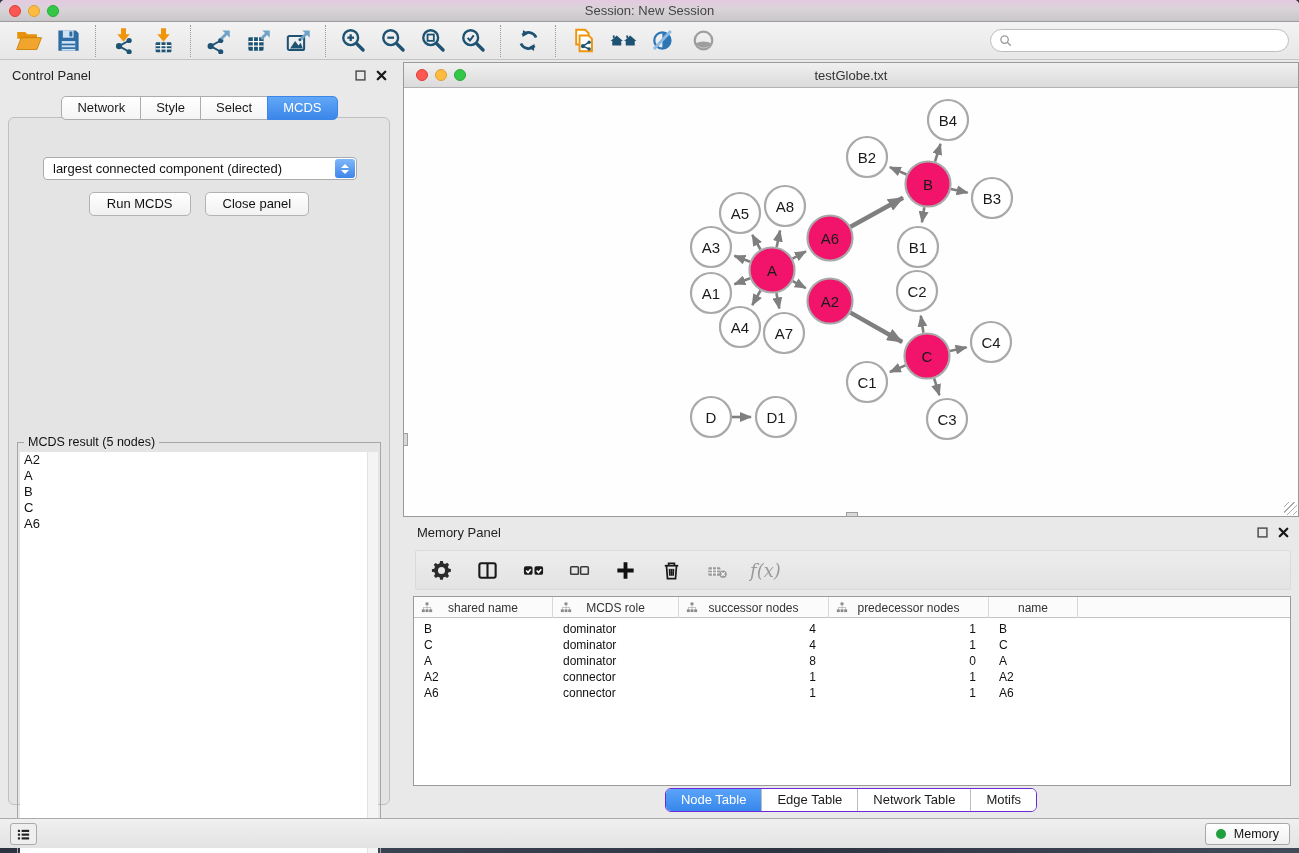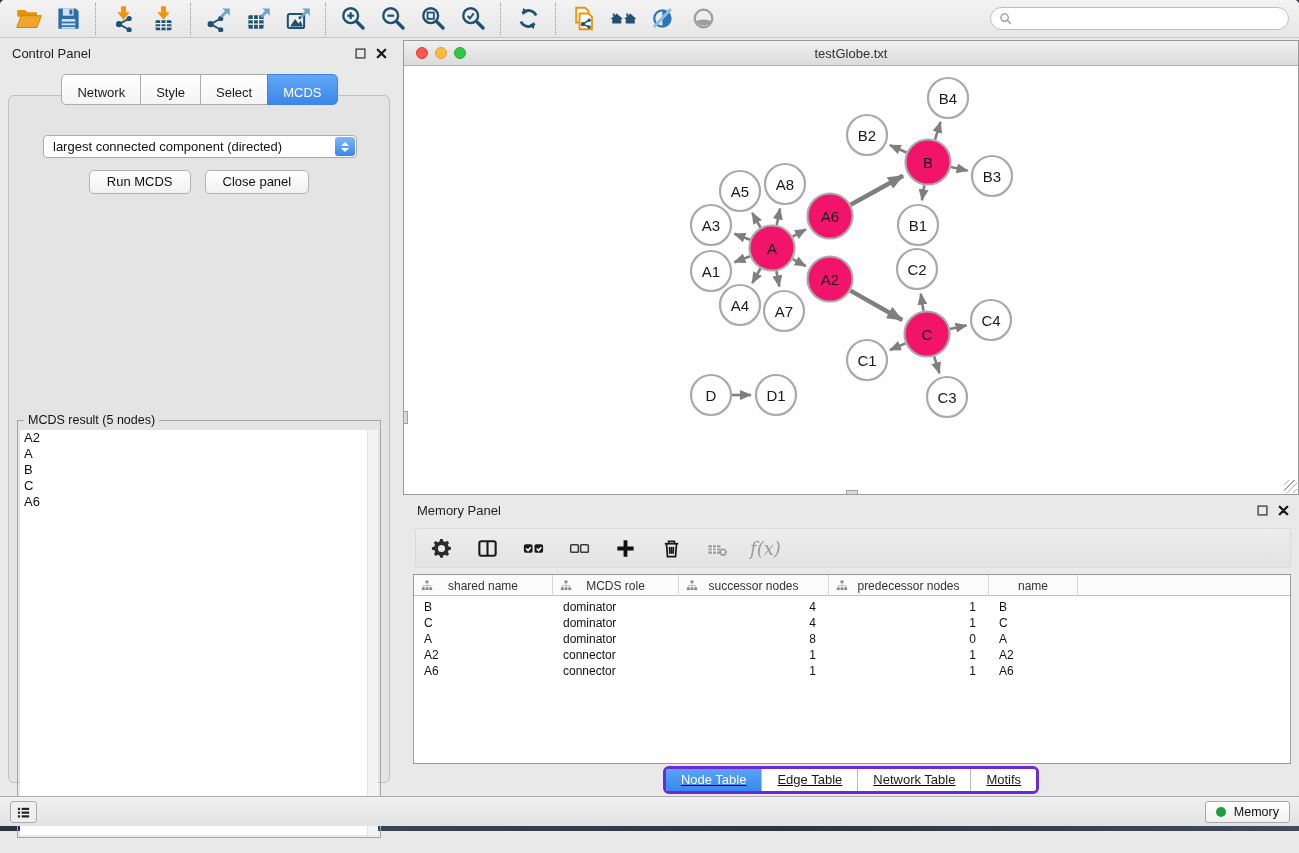--- a/index.html
+++ b/index.html
@@ -27,21 +27,21 @@
   
   .workspace{position:relative;height:758px;background:#E9E9E9;}
 
   
   .cpanel{position:absolute;left:0;top:0;width:399px;height:758px;}
   .cp-title{position:absolute;left:12px;top:8px;font-size:13px;color:#222;}
   .win-btns{position:absolute;right:12px;top:9px;display:flex;gap:9px;align-items:center;}
   .win-btn{width:12px;height:12px;border:none;background:transparent;padding:0;display:flex;align-items:center;justify-content:center;}
   .win-btn svg{width:11px;height:11px;}
   .cp-tabs{position:absolute;left:0;top:36px;width:100%;display:flex;justify-content:center;z-index:2;}
-  .cp-tab{font-size:13px;color:#1A1A1A;background:linear-gradient(#FFF,#F4F4F4);border:1px solid #ACACAC;padding:10px 15px 4px;margin-left:-1px;cursor:default;}
+  .cp-tab{font-size:13px;color:#1A1A1A;background:linear-gradient(#FFF,#F4F4F4);border:1px solid #ACACAC;padding:3px 15px 4px;margin-left:-1px;cursor:default;}
   .cp-tab:first-child{border-radius:5px 0 0 5px;margin-left:0;}
   .cp-tab:last-child{border-radius:0 5px 5px 0;}
   .cp-tab.active{background:linear-gradient(#62A8F8,#3B86E8);border-color:#3B86E8;color:#fff;}
   .cp-body{position:absolute;left:8px;top:57px;width:382px;height:688px;background:#E4E4E4;border:1px solid #BFBFBF;border-radius:6px;}
   .opt-label{text-align:center;margin-top:16px;font-size:13px;color:#1A1A1A;}
   .dropdown{position:absolute;left:34px;top:39px;width:314px;height:23px;background:#fff;border:1px solid #ABABAB;border-radius:4px;font-size:13px;color:#111;line-height:21px;padding-left:9px;cursor:default;}
   .dd-step{position:absolute;right:1px;top:1px;bottom:1px;width:20px;border-radius:3px;background:linear-gradient(#7FB8F9,#3C85E9);display:flex;flex-direction:column;align-items:center;justify-content:center;gap:2px;}
   .dd-step i{width:0;height:0;border-left:4px solid transparent;border-right:4px solid transparent;display:block;}
   .dd-step i.up{border-bottom:4px solid #fff;}
   .dd-step i.down{border-top:4px solid #fff;}
@@ -72,38 +72,46 @@
   .tp-tool svg{width:23px;height:23px;}
   .fx{font-family:"DejaVu Serif",serif;font-style:italic;font-size:18px;color:#9A9A9A;}
   .tp-table{position:absolute;left:10px;top:79px;width:878px;height:190px;background:#fff;border:1px solid #9A9A9A;overflow:hidden;}
   .thead{position:relative;height:21px;background:#FBFBFB;border-bottom:1px solid #C2C2C2;}
   .th{position:absolute;top:0;height:21px;border-right:1px solid #D8D8D8;font-size:12px;color:#333;display:flex;align-items:center;justify-content:center;text-align:center;}
   .th .hicon{position:absolute;left:7px;top:5px;width:12px;height:11px;}
   .tbody{position:relative;margin-top:3px;}
   .tr{position:relative;height:16px;}
   .td{position:absolute;top:0;height:16px;font-size:12px;color:#111;line-height:16px;}
   .tp-tabs{position:absolute;left:0;top:271px;width:100%;display:flex;justify-content:center;}
-  .seg{display:inline-flex;border:3px solid #6d28d9;border-radius:6px;overflow:hidden;background:#fff;text-decoration:underline;}
+  .seg{display:inline-flex;border:1px solid #6d28d9;border-radius:6px;overflow:hidden;background:#fff;}
   .seg-tab{font-size:13px;color:#1A1A1A;background:#fff;border:none;border-left:1px solid #BDBDBD;padding:3px 15px 4px;}
   .seg-tab:first-child{border-left:none;}
   .seg-tab.active{background:linear-gradient(#5AA3F7,#3787EC);color:#fff;}
 
   
   .statusbar{position:relative;height:30px;background:linear-gradient(#F0F0F0,#E3E3E3);border-top:1px solid #ABABAB;}
   .sb-list-btn{position:absolute;left:10px;top:4px;width:27px;height:22px;border:1px solid #ABABAB;border-radius:3px;background:#EFEFEF;display:flex;align-items:center;justify-content:center;padding:0;}
   .sb-list-btn svg{width:15px;height:15px;}
   .memory-btn{position:absolute;right:9px;top:4px;height:22px;border:1px solid #A8A8A8;border-radius:3px;background:linear-gradient(#FFF,#F0F0F0);display:flex;align-items:center;gap:8px;padding:0 10px;font-size:12.5px;color:#111;}
   .mem-dot{width:10px;height:10px;border-radius:50%;background:#1FA03C;}
   .desktop-strip{height:5px;background:linear-gradient(90deg,#2B3340,#3A4352 30%,#2E3341 60%,#414B5A);}
 </style>
 </head>
 <body>
 
 <div class="app">
 
+  <div class="titlebar">
+    <div class="lights">
+      <span class="light red"></span>
+      <span class="light yellow"></span>
+      <span class="light green"></span>
+    </div>
+    <div class="title">Session: New Session</div>
+  </div>
 
   <div class="toolbar">
     <div id="toolbar-groups" style="display:flex;align-items:center;">
         <button class="tb-btn">
           <svg viewBox="0 0 24 24">
             <path fill="#E8920B" d="M2 4.5h7l2 2h8.5v4H2z"></path>
             <path fill="#F2A52C" stroke="#C87F08" stroke-width=".8" d="M1.5 20l4-10.5h18L19.5 20z"></path>
           </svg>
         </button>
         <button class="tb-btn">

